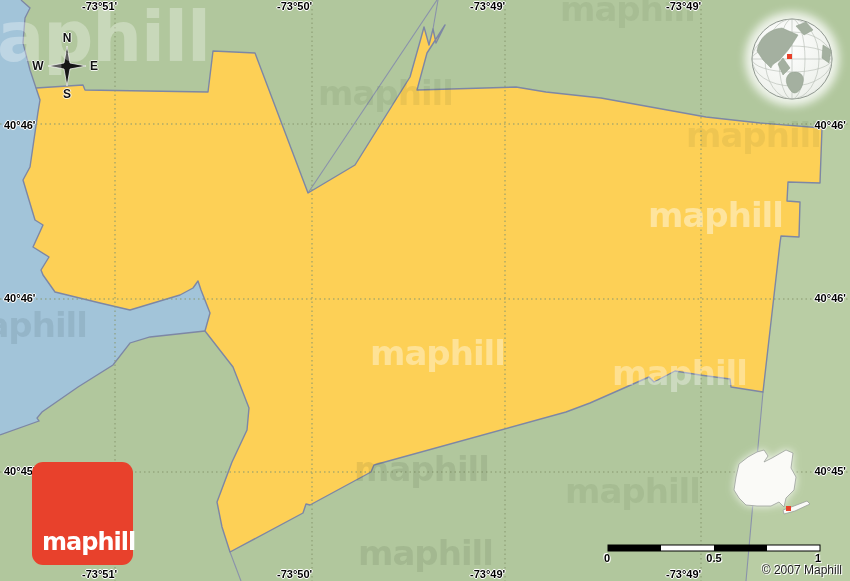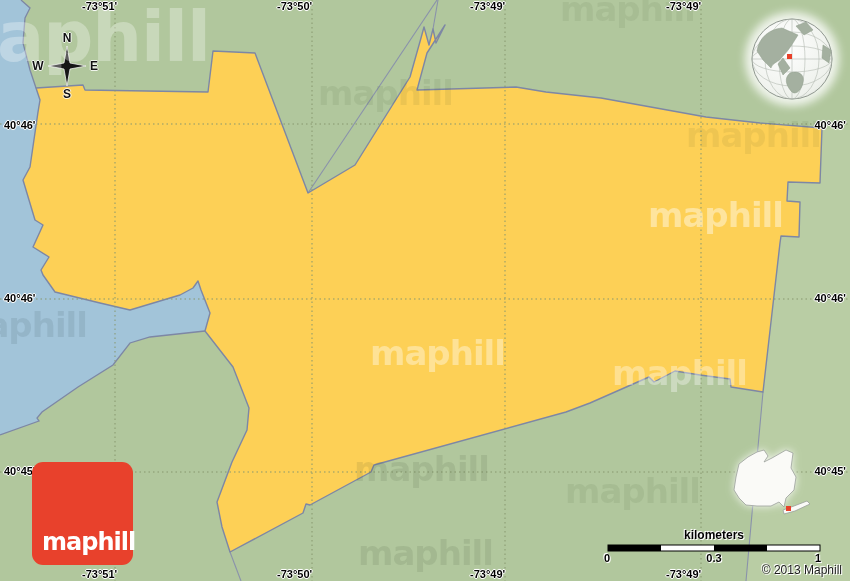--- a/index.html
+++ b/index.html
@@ -148,24 +148,23 @@
 
   <div class="coord" style="right:4px;top:119px;">40°46'</div>
   <div class="coord" style="right:4px;top:292px;">40°46'</div>
   <div class="coord" style="right:4px;top:465px;">40°45'</div>
 
   <div class="compass-letter" style="left:59px;top:31px;">N</div>
   <div class="compass-letter" style="left:30px;top:59px;">W</div>
   <div class="compass-letter" style="left:86px;top:59px;">E</div>
   <div class="compass-letter" style="left:59px;top:87px;">S</div>
 
-  <div class="scale-title">kilometers</div>
   <div class="scale-tick" style="left:604px;">0</div>
-  <div class="scale-tick" style="left:702px;width:24px;text-align:center;">0.3</div>
+  <div class="scale-tick" style="left:702px;width:24px;text-align:center;">0.5</div>
   <div class="scale-tick" style="left:815px;">1</div>
 
-  <div class="attribution">© 2013 Maphill</div>
+  <div class="attribution">© 2007 Maphill</div>
 
   <div class="logo">
     <span>maphill</span>
   </div>
 
 </div>
 
 </body></html>

